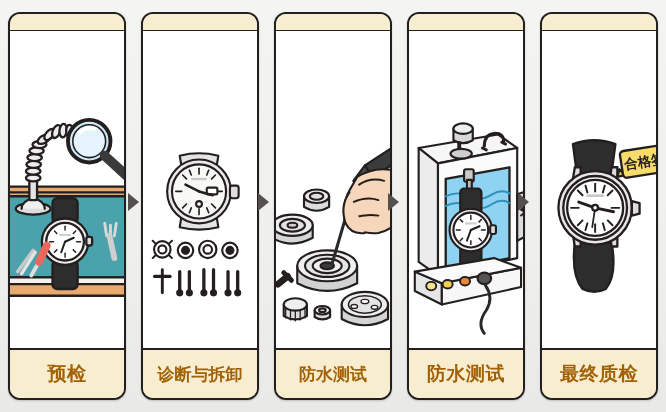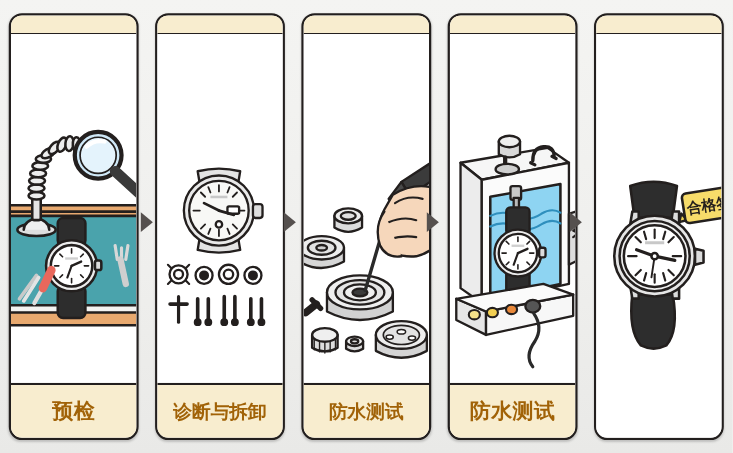--- a/index.html
+++ b/index.html
@@ -450,20 +450,21 @@
             <circle cx="55" cy="162" r="3" fill="#ffffff"></circle>
 
             <path d="M80 122 L78 130 L86 128 Z" fill="#e9ce52"></path>
             <g transform="rotate(-9 105 114)">
               <rect x="82" y="100" width="48" height="28" rx="4" fill="#f7dc6a" stroke-width="2.4"></rect>
               <text x="106" y="119" font-family="'Liberation Sans','DejaVu Sans',sans-serif" font-size="14" font-weight="bold" fill="#241f1c" text-anchor="middle" stroke="none">合格签</text>
             </g>
           </g>
         </svg>
       </div>
+      <div class="panel-label">最终质检</div>
     </div>
 
   </div>
 
   <div class="arrow arrow-1"></div>
   <div class="arrow arrow-2"></div>
   <div class="arrow arrow-3"></div>
   <div class="arrow arrow-4"></div>
 
 </div>

